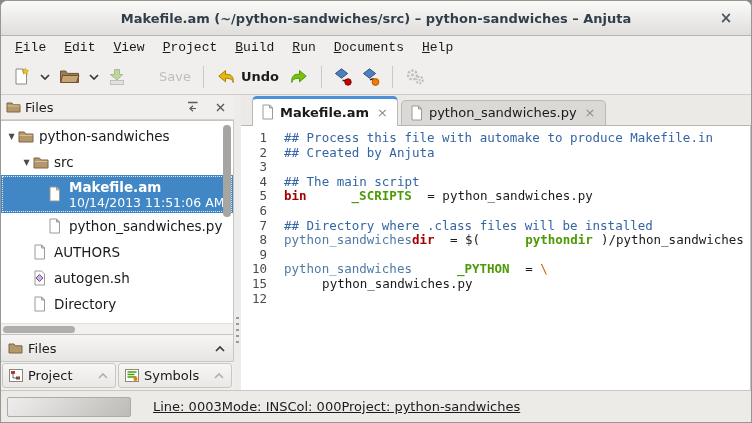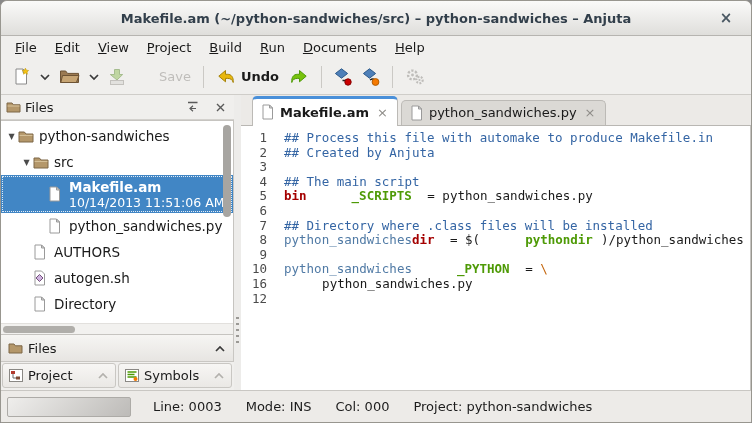--- a/index.html
+++ b/index.html
@@ -9,21 +9,21 @@
             border-radius:7px 7px 2px 2px; overflow:hidden; background:#f0efed; display:flex; flex-direction:column; }
 
   
   .titlebar { height:35px; flex:0 0 35px; position:relative; display:flex; align-items:center; justify-content:center;
               background:linear-gradient(#fafaf9,#dfdedb); border-bottom:1px solid #b6b4b0; border-radius:6px 6px 0 0; }
   .title { font-weight:bold; font-size:13px; color:#323f4b; }
   .close-btn { position:absolute; right:14px; top:6px; width:22px; height:22px; text-align:center; line-height:22px;
                font-size:15px; font-weight:bold; color:#4a5863; }
 
   
-  .menubar { height:23px; flex:0 0 23px; display:flex; align-items:center; background:#f0efed; padding-left:5px; }
+  .menubar { height:23px; flex:0 0 23px; display:flex; align-items:center; background:#f0efed; padding-left:5px;font-family:Liberation Mono, monospace; }
   .menu-item { padding:3px 9px; font-size:13px; color:#1a1a1a; }
   .menu-item u { text-decoration:underline; }
 
   
   .toolbar { height:36px; flex:0 0 36px; display:flex; align-items:center; background:#f0efed;
              border-bottom:1px solid #cfcdc9; padding:0 6px; }
   .tbtn { display:flex; align-items:center; gap:5px; padding:4px 5px; border-radius:3px; }
   .tbtn.disabled { opacity:.5;gap:33px; }
   .tbtn .blabel { font-size:13px; color:#1a1a1a; font-weight:600; }
   .tbtn .blabel.dim { color:#8f8d89; font-weight:400; }
@@ -89,21 +89,21 @@
   .tok-v { color:#507aa5; }
   .tok-r { color:#a40000; font-weight:bold; }
   .tok-g { color:#4e9a06; font-weight:bold;margin-left:45px; }
   .tok-o { color:#c4650c; }
 
   
   .statusbar { height:32px; flex:0 0 32px; display:flex; align-items:center; background:#edebe8;
                border-top:1px solid #c9c7c3; padding:0 6px; }
   .progresswell { width:124px; height:20px; border:1px solid #adaba7; border-radius:2px;
                   background:linear-gradient(135deg,#efeeec,#bdbbb8); }
-  .statusitems { display:flex; gap:24px; margin-left:22px; font-size:13px; color:#1c1c1c; }
+  .statusitems { display:flex; margin-left:22px; font-size:13px; color:#1c1c1c;text-decoration:underline; }
 
   svg { display:block; }
 </style>
 </head>
 <body>
 
 <div class="window">
 
   <div class="titlebar">
     <div class="title">Makefile.am (~/python-sandwiches/src) – python-sandwiches – Anjuta</div>
@@ -441,21 +441,21 @@
           </div>
           <div class="crow">
             <span class="ln">9</span>
             <span class="codeln"></span>
           </div>
           <div class="crow">
             <span class="ln">10</span>
             <span class="codeln"><span class="tok-v">python_sandwiches</span><span class="tok-g">_PYTHON</span><span class="tok-p"> = </span><span class="tok-o">\</span></span>
           </div>
           <div class="crow">
-            <span class="ln">16</span>
+            <span class="ln">15</span>
             <span class="codeln"><span class="tok-p">    python_sandwiches.py</span></span>
           </div>
           <div class="crow">
             <span class="ln">12</span>
             <span class="codeln"></span>
           </div>
         </div>
     </div>
   </div>
 

